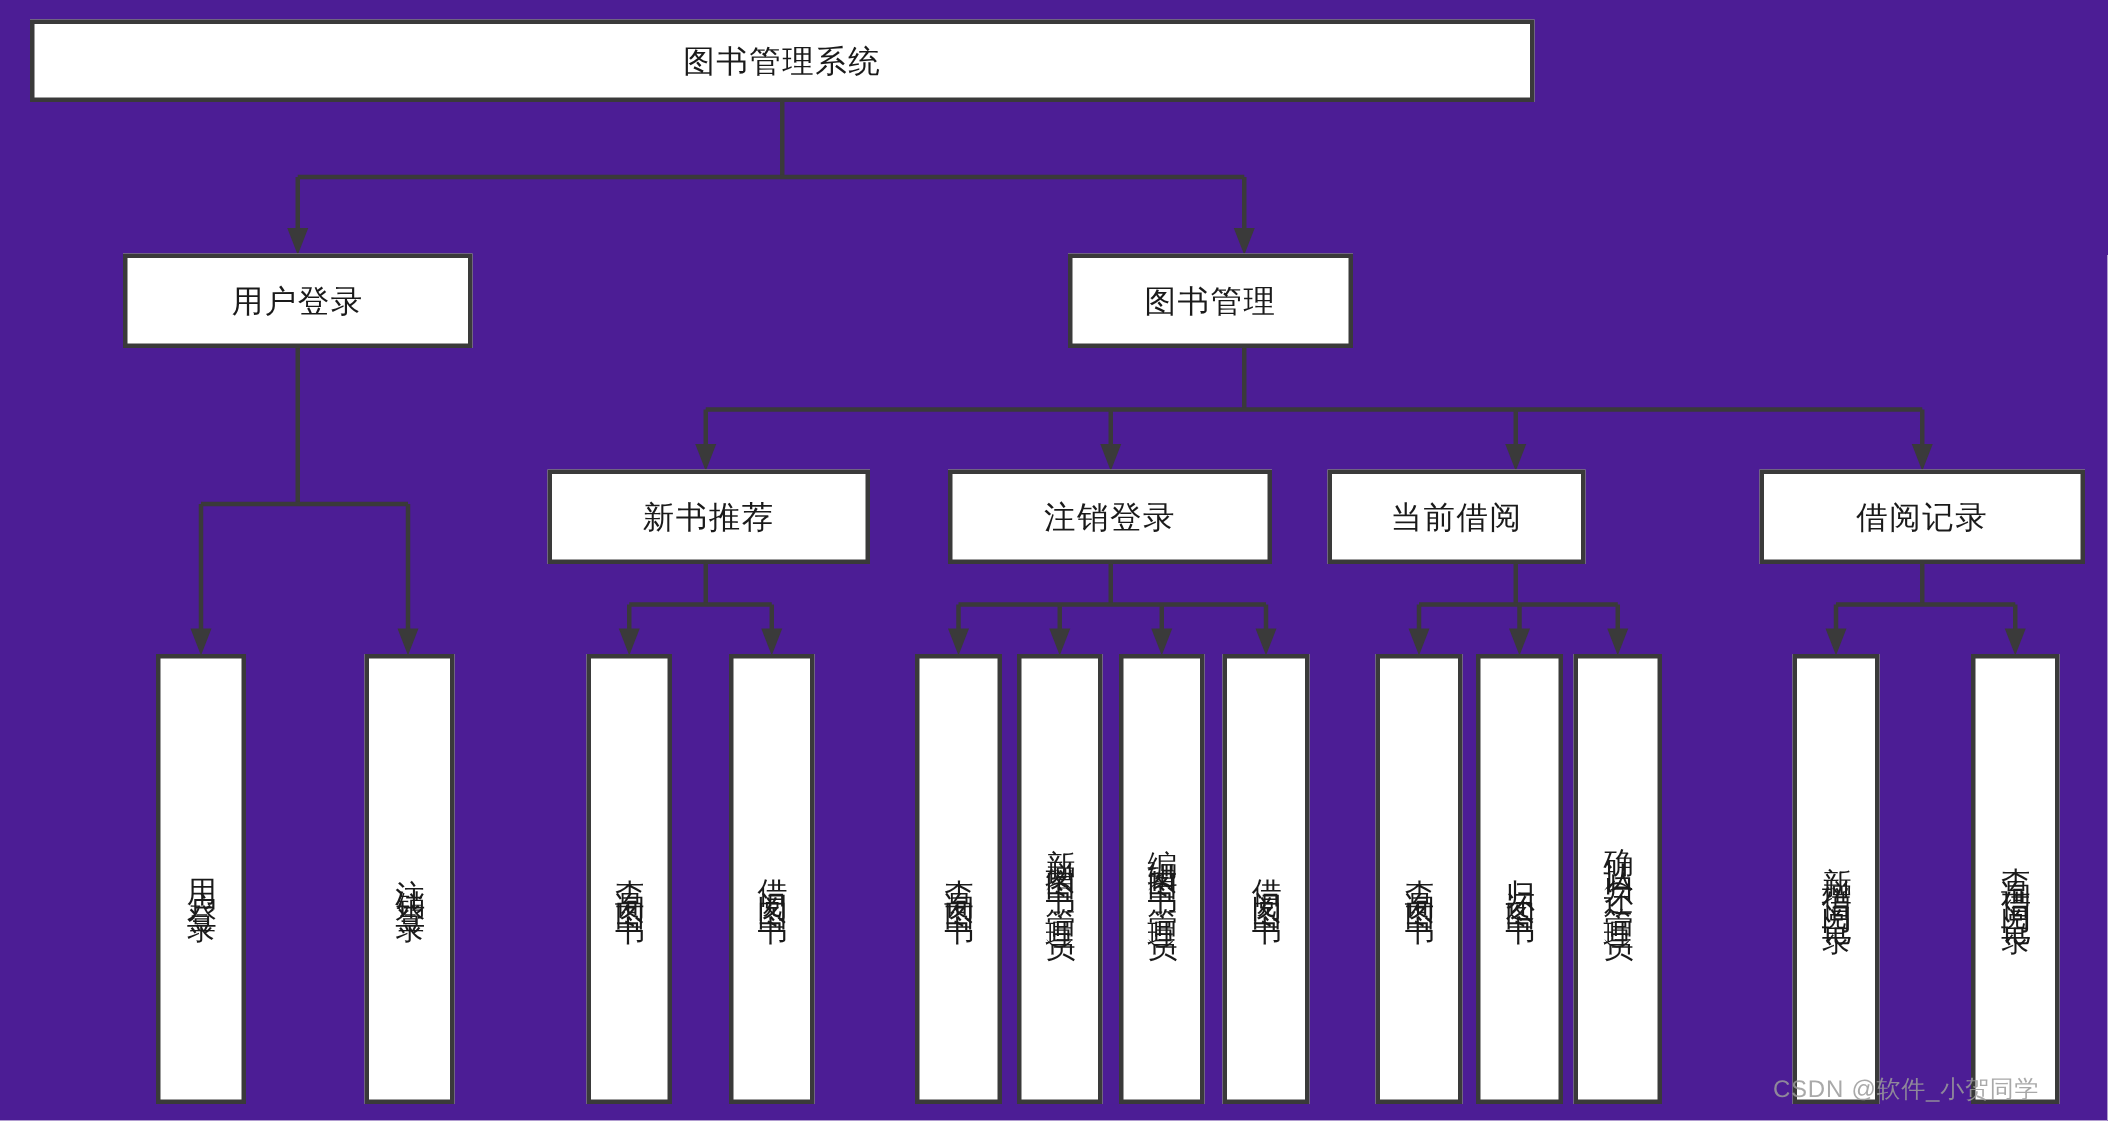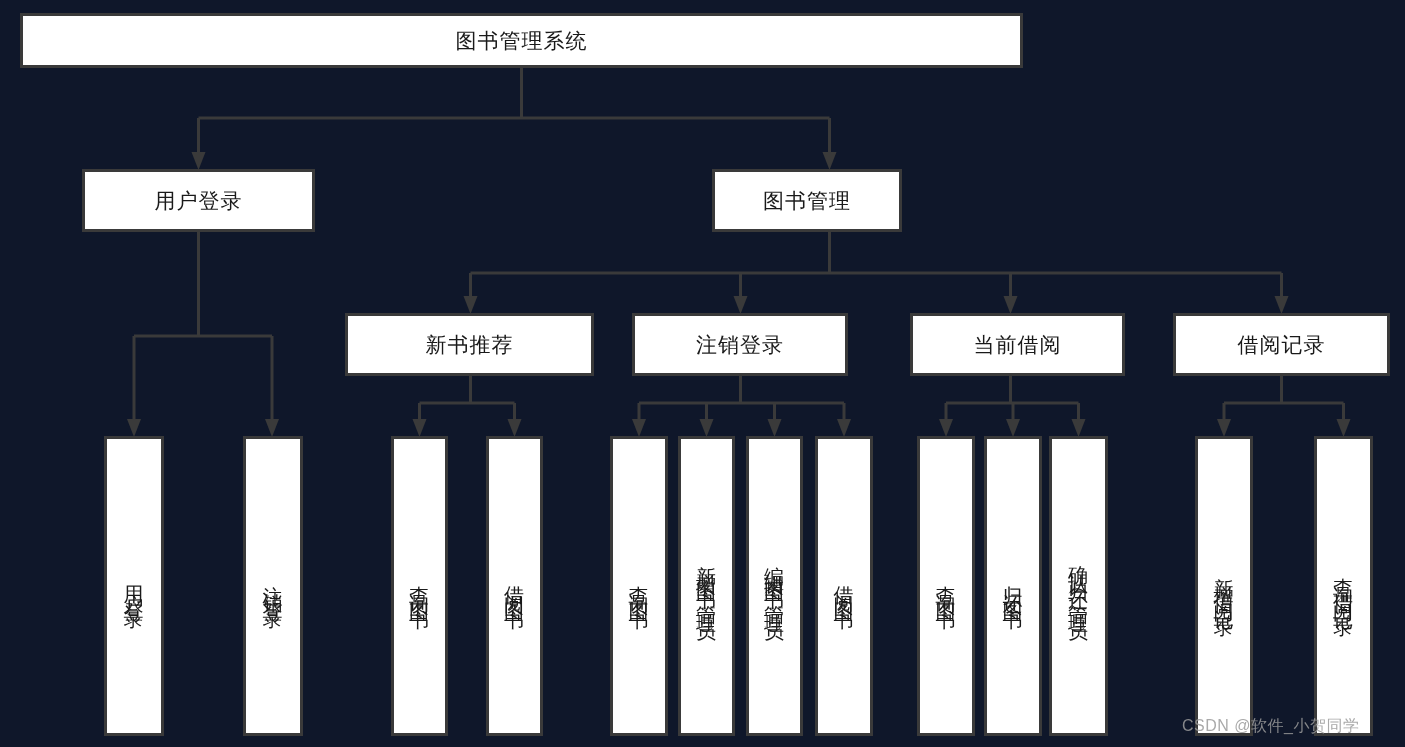--- a/index.html
+++ b/index.html
@@ -5,21 +5,21 @@
   html, body {
     margin: 0;
     padding: 0;
     background: #ffffff;
     font-family: "Liberation Sans", sans-serif;
   }
   .stage {
     position: relative;
     width: 1405px;
     height: 747px;
-    background: #0f172a;
+    background: #4c1d95;
     overflow: hidden;
   }
   .wires {
     position: absolute;
     left: 0; top: 0;
     width: 1405px;
     height: 747px;
   }
   .box {
     position: absolute;
@@ -126,23 +126,23 @@
       <polygon points="1217,419 1231,419 1224,437"></polygon>
       <polygon points="1336.5,419 1350.5,419 1343.5,437"></polygon>
     </g>
   </svg>
 
   <div class="box hbox" style="left:20px;top:13px;width:1003px;height:55px">图书管理系统</div>
 
   <div class="box hbox" style="left:82px;top:169px;width:233px;height:63px">用户登录</div>
   <div class="box hbox" style="left:712px;top:169px;width:190px;height:63px">图书管理</div>
 
-  <div class="box hbox" style="left:345px;top:313px;width:249px;height:63px">新书推荐</div>
+  <div class="box hbox" style="left:365px;top:313px;width:215px;height:63px">新书推荐</div>
   <div class="box hbox" style="left:632px;top:313px;width:216px;height:63px">注销登录</div>
-  <div class="box hbox" style="left:910px;top:313px;width:215px;height:63px">当前借阅</div>
+  <div class="box hbox" style="left:885px;top:313px;width:172px;height:63px">当前借阅</div>
   <div class="box hbox" style="left:1173px;top:313px;width:217px;height:63px">借阅记录</div>
 
   <div class="box vbox" style="left:104px;top:436px;width:60px;height:300px">
     <span class="vtext">用户登录</span>
   </div>
   <div class="box vbox" style="left:243px;top:436px;width:60px;height:300px">
     <span class="vtext">注销登录</span>
   </div>
 
   <div class="box vbox" style="left:391px;top:436px;width:57px;height:300px">

